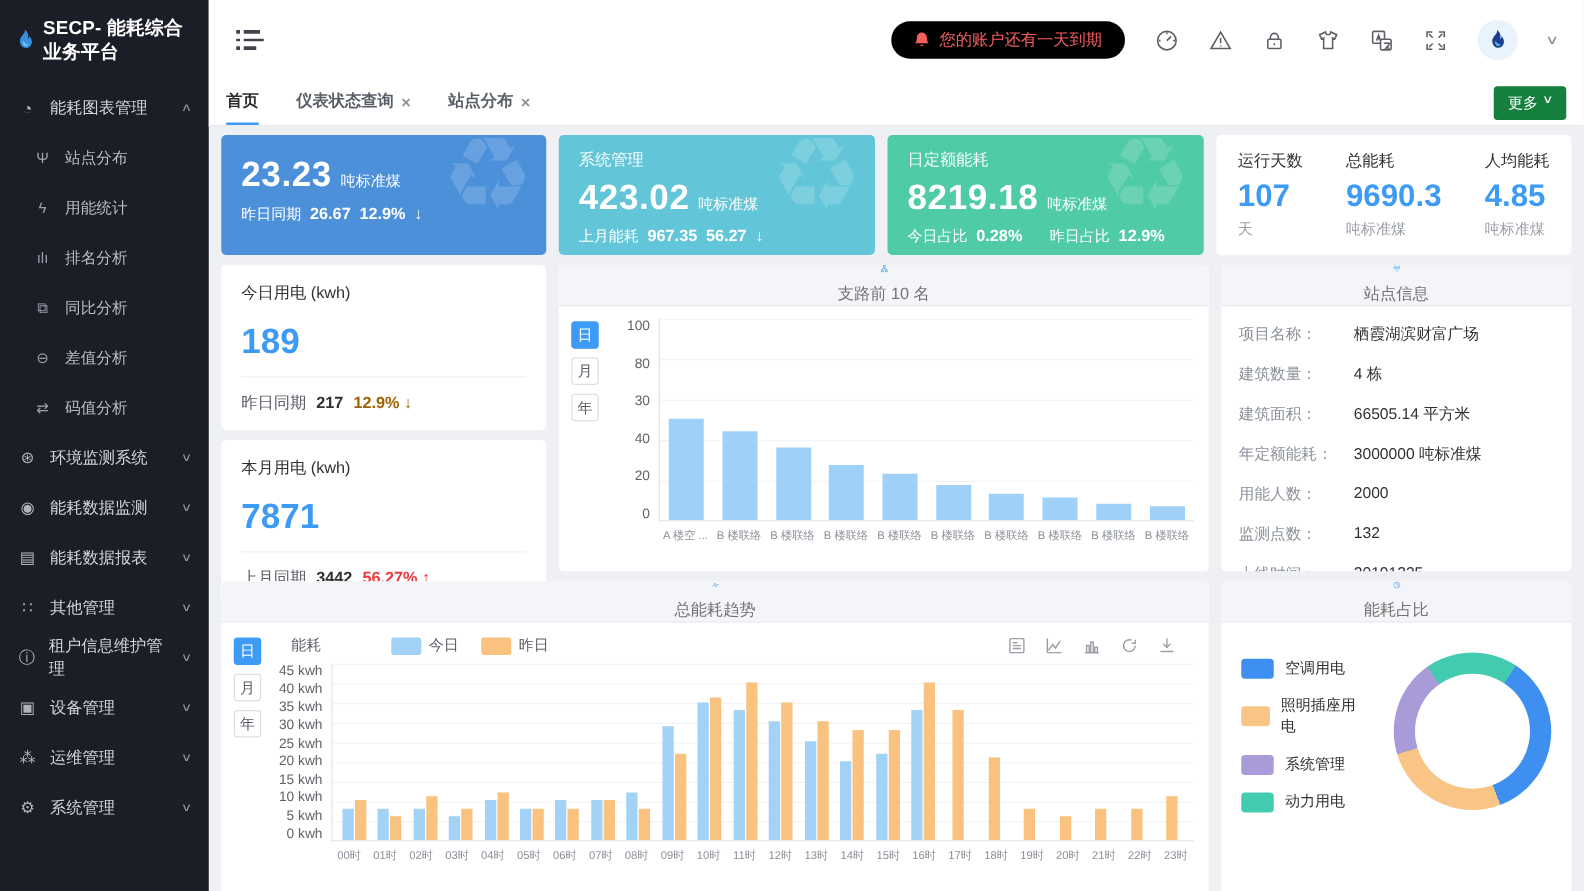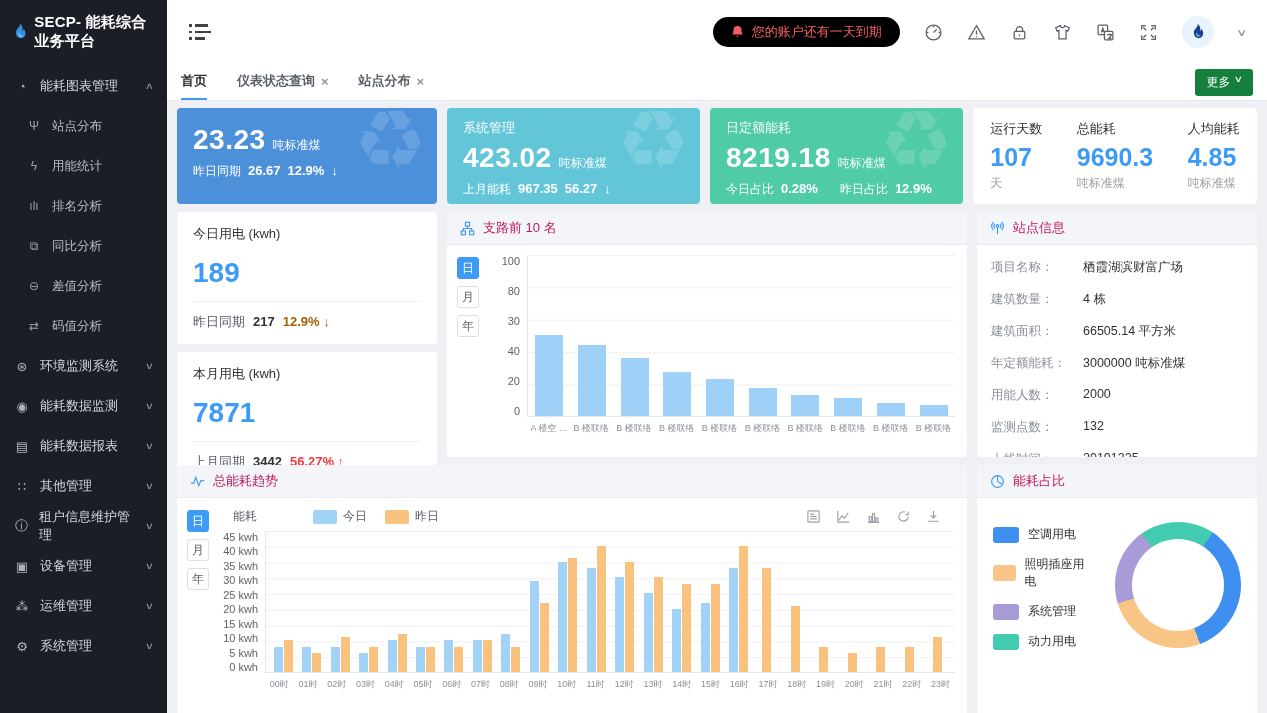--- a/index.html
+++ b/index.html
@@ -64,21 +64,21 @@
   .kwh-panel.p1 { flex:1.18; } .kwh-panel.p2 { flex:1; }
   .kwh-title { font-size:13px; color:#303133; }
   .kwh-num { font-size:28px; font-weight:bold; color:#3d9bf5; margin:14px 0 12px; }
   .kwh-div { border-top:1px solid #f0f1f4; margin-bottom:11px; }
   .kwh-foot { font-size:13px; display:flex; gap:8px; align-items:baseline; color:#5a5e66; }
   .kwh-foot .v { color:#303133; font-weight:bold; }
   .pct-down { color:#a16207; font-weight:bold; }
   .pct-up { color:#f0373c; font-weight:bold; }
 
   .panel { background:#fff; border-radius:4px; overflow:hidden; }
-  .panel-h { height:33px; background:#f4f5f8; border-bottom:1px solid #e9ebef; display:flex; align-items:center; gap:8px; padding:0 13px; font-size:13px; color:#be185d; }
+  .panel-h { height:33px; background:#f4f5f8; border-bottom:1px solid #e9ebef; display:flex; align-items:center; gap:8px; padding:0 13px; font-size:13px; color:#737373;flex-direction:column; }
   .panel-h svg { stroke:#3d9bf5; fill:none; stroke-width:1.4; }
   .mid { width:520px; } .rightp { flex:1; }
 
   .pbody { position:relative; padding:10px 12px 0 12px; }
   .period { position:absolute; left:10px; top:12px; display:flex; flex-direction:column; gap:7px; z-index:3; }
   .pbtn { width:22px; height:22px; font-size:12px; display:flex; align-items:center; justify-content:center; border-radius:3px; border:1px solid #dcdfe6; background:#fff; color:#5a5e66; cursor:pointer; }
   .pbtn.active { background:#3d9bf5; border-color:#3d9bf5; color:#fff; }
 
   .chart-wrap { margin-left:38px; }
   .axisrow { display:flex; }

